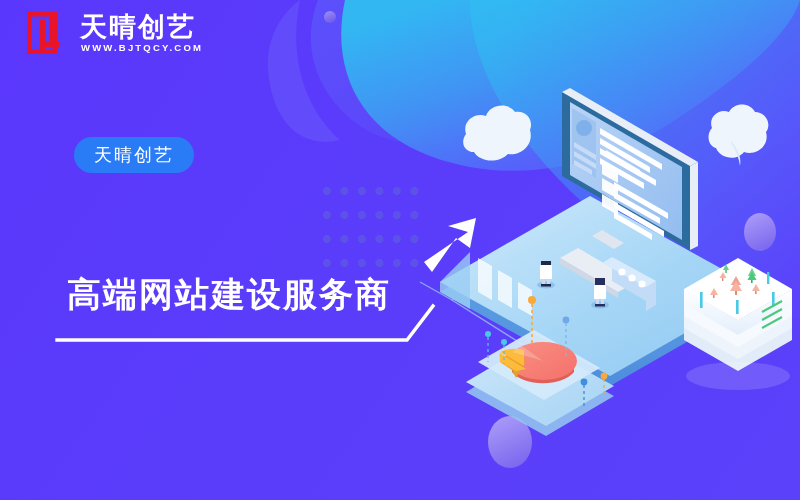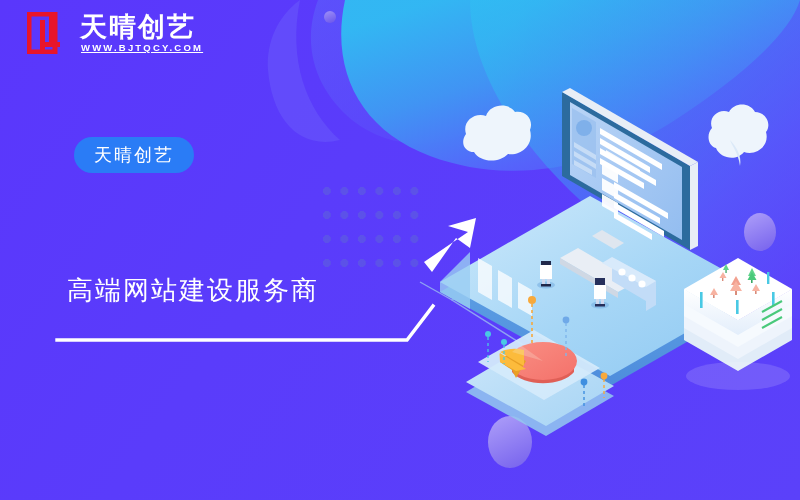--- a/index.html
+++ b/index.html
@@ -62,21 +62,20 @@
     line-height: 1;
     font-family: "Liberation Sans", "DejaVu Sans", sans-serif;
   }
   .logo-url {
     color: #ffffff;
     font-size: 9.5px;
     font-weight: 700;
     letter-spacing: 2.2px;
     line-height: 1;
     padding-left: 1px;
-    text-decoration: underline;
   }
 
   
   .badge {
     position: absolute;
     left: 74px;
     top: 137px;
     height: 36px;
     padding: 0 20px;
     border-radius: 18px;
@@ -100,22 +99,22 @@
     letter-spacing: 3px;
     line-height: 1.02;
     white-space: nowrap;
     text-shadow: -4px 5px 0 #35b8f0, -4px 5px 0 #35b8f0;
   }
   .subhead {
     position: absolute;
     left: 67px;
     top: 277px;
     color: #ffffff;
-    font-size: 26px;
-    font-weight: 400;
+    font-size: 34px;
+    font-weight: 700;
     letter-spacing: 2px;
     line-height: 1;
     white-space: nowrap;
   }
   .rule-svg {
     position: absolute;
     left: 55px;
     top: 236px;
     width: 420px;
     height: 130px;

